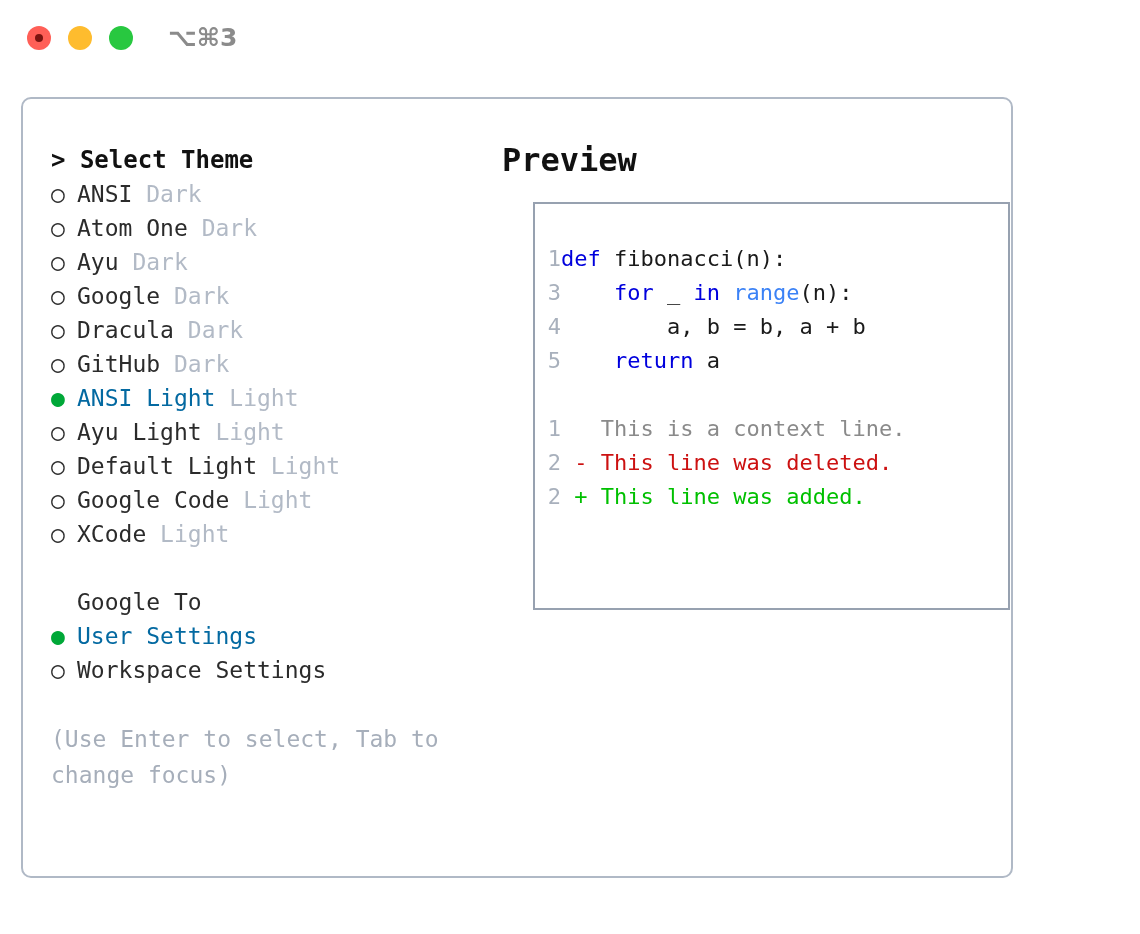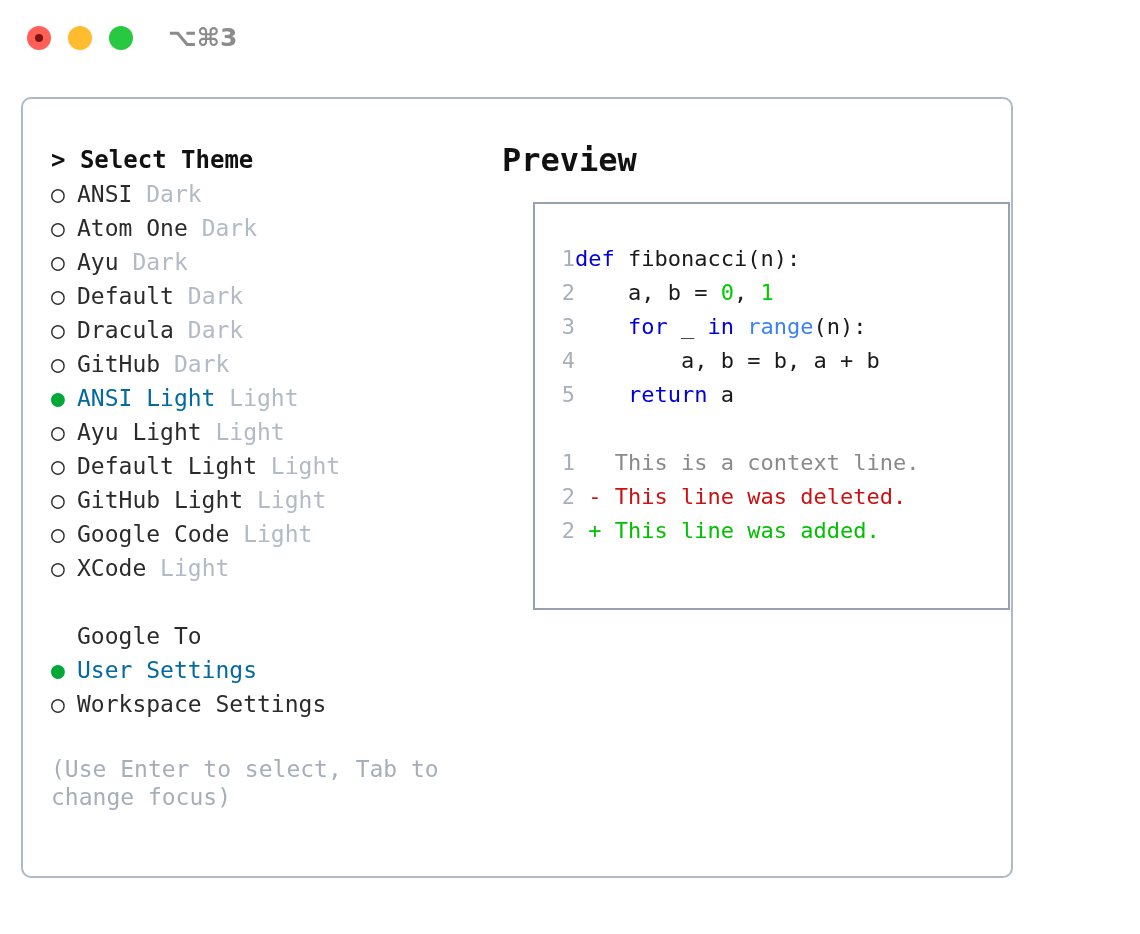--- a/index.html
+++ b/index.html
@@ -131,21 +131,21 @@
     font-size: 23px;
     color: #2b2b2b;
     padding-left: 26px;
     white-space: pre;
   }
 
   .spacer-row { height: 34px; }
 
   .hint {
     font-size: 23px;
-    line-height: 28px;
+    line-height: 36px;
     color: #a6aeba;
     width: 400px;
     white-space: pre-wrap;
   }
 
   
   .preview-title {
     font-size: 32px;
     font-weight: bold;
     color: #111111;
@@ -163,21 +163,20 @@
     box-sizing: border-box;
     background: #ffffff;
     padding: 38px 0 0 0;
   }
 
   .codeline {
     height: 34px;
     line-height: 34px;
     font-size: 22px;
     white-space: pre;
-    padding-left: 14px;
   }
   .lnum {
     display: inline-block;
     width: 26px;
     text-align: right;
     color: #a8b0bc;
   }
   .ctext { color: #1a1a1a; }
   .kw    { color: #0000dd; }
   .fn    { color: #3b82f6; }
@@ -201,46 +200,44 @@
   </div>
 
   <div class="panel">
 
     <div class="col-left">
       <div class="heading">&gt; Select Theme</div>
       <div id="theme-list">
           <div class="row"><span class="bullet off">○</span><span class="name">ANSI</span><span class="suffix"> Dark</span></div>
           <div class="row"><span class="bullet off">○</span><span class="name">Atom One</span><span class="suffix"> Dark</span></div>
           <div class="row"><span class="bullet off">○</span><span class="name">Ayu</span><span class="suffix"> Dark</span></div>
-          <div class="row"><span class="bullet off">○</span><span class="name">Default</span><span class="suffix"> Dark</span></div>
+          <div class="row"><span class="bullet off">○</span><span class="name">Google</span><span class="suffix"> Dark</span></div>
           <div class="row"><span class="bullet off">○</span><span class="name">Dracula</span><span class="suffix"> Dark</span></div>
           <div class="row"><span class="bullet off">○</span><span class="name">GitHub</span><span class="suffix"> Dark</span></div>
           <div class="row"><span class="bullet on">●</span><span class="name sel">ANSI Light</span><span class="suffix"> Light</span></div>
           <div class="row"><span class="bullet off">○</span><span class="name">Ayu Light</span><span class="suffix"> Light</span></div>
           <div class="row"><span class="bullet off">○</span><span class="name">Default Light</span><span class="suffix"> Light</span></div>
-          <div class="row"><span class="bullet off">○</span><span class="name">GitHub Light</span><span class="suffix"> Light</span></div>
           <div class="row"><span class="bullet off">○</span><span class="name">Google Code</span><span class="suffix"> Light</span></div>
           <div class="row"><span class="bullet off">○</span><span class="name">XCode</span><span class="suffix"> Light</span></div>
         </div>
       <div class="spacer-row"></div>
       <div class="section-label">Google To</div>
       <div id="apply-list">
           <div class="row"><span class="bullet on">●</span><span class="name sel">User Settings</span></div>
           <div class="row"><span class="bullet off">○</span><span class="name">Workspace Settings</span></div>
         </div>
       <div class="spacer-row"></div>
       <div class="hint">(Use Enter to select, Tab to change focus)</div>
     </div>
 
     <div class="col-right">
       <div class="preview-title">Preview</div>
       <div class="codebox">
         <div id="code-lines">
             <div class="codeline"><span class="lnum">1</span><span class="kw">def</span><span class="ctext"> fibonacci(n):</span></div>
-            <div class="codeline"><span class="lnum">2</span><span class="ctext">    a, b = </span><span class="num">0</span><span class="ctext">, </span><span class="num">1</span></div>
             <div class="codeline"><span class="lnum">3</span><span class="ctext">    </span><span class="kw">for</span><span class="ctext"> _ </span><span class="kw">in</span><span class="ctext"> </span><span class="fn">range</span><span class="ctext">(n):</span></div>
             <div class="codeline"><span class="lnum">4</span><span class="ctext">        a, b = b, a + b</span></div>
             <div class="codeline"><span class="lnum">5</span><span class="ctext">    </span><span class="kw">return</span><span class="ctext"> a</span></div>
             <div class="codeline"><span class="lnum"></span>&nbsp;</div>
             <div class="codeline"><span class="lnum">1</span><span class="diff-ctx">   This is a context line.</span></div>
             <div class="codeline"><span class="lnum">2</span><span class="diff-del"> - This line was deleted.</span></div>
             <div class="codeline"><span class="lnum">2</span><span class="diff-add"> + This line was added.</span></div>
           </div>
       </div>
     </div>

